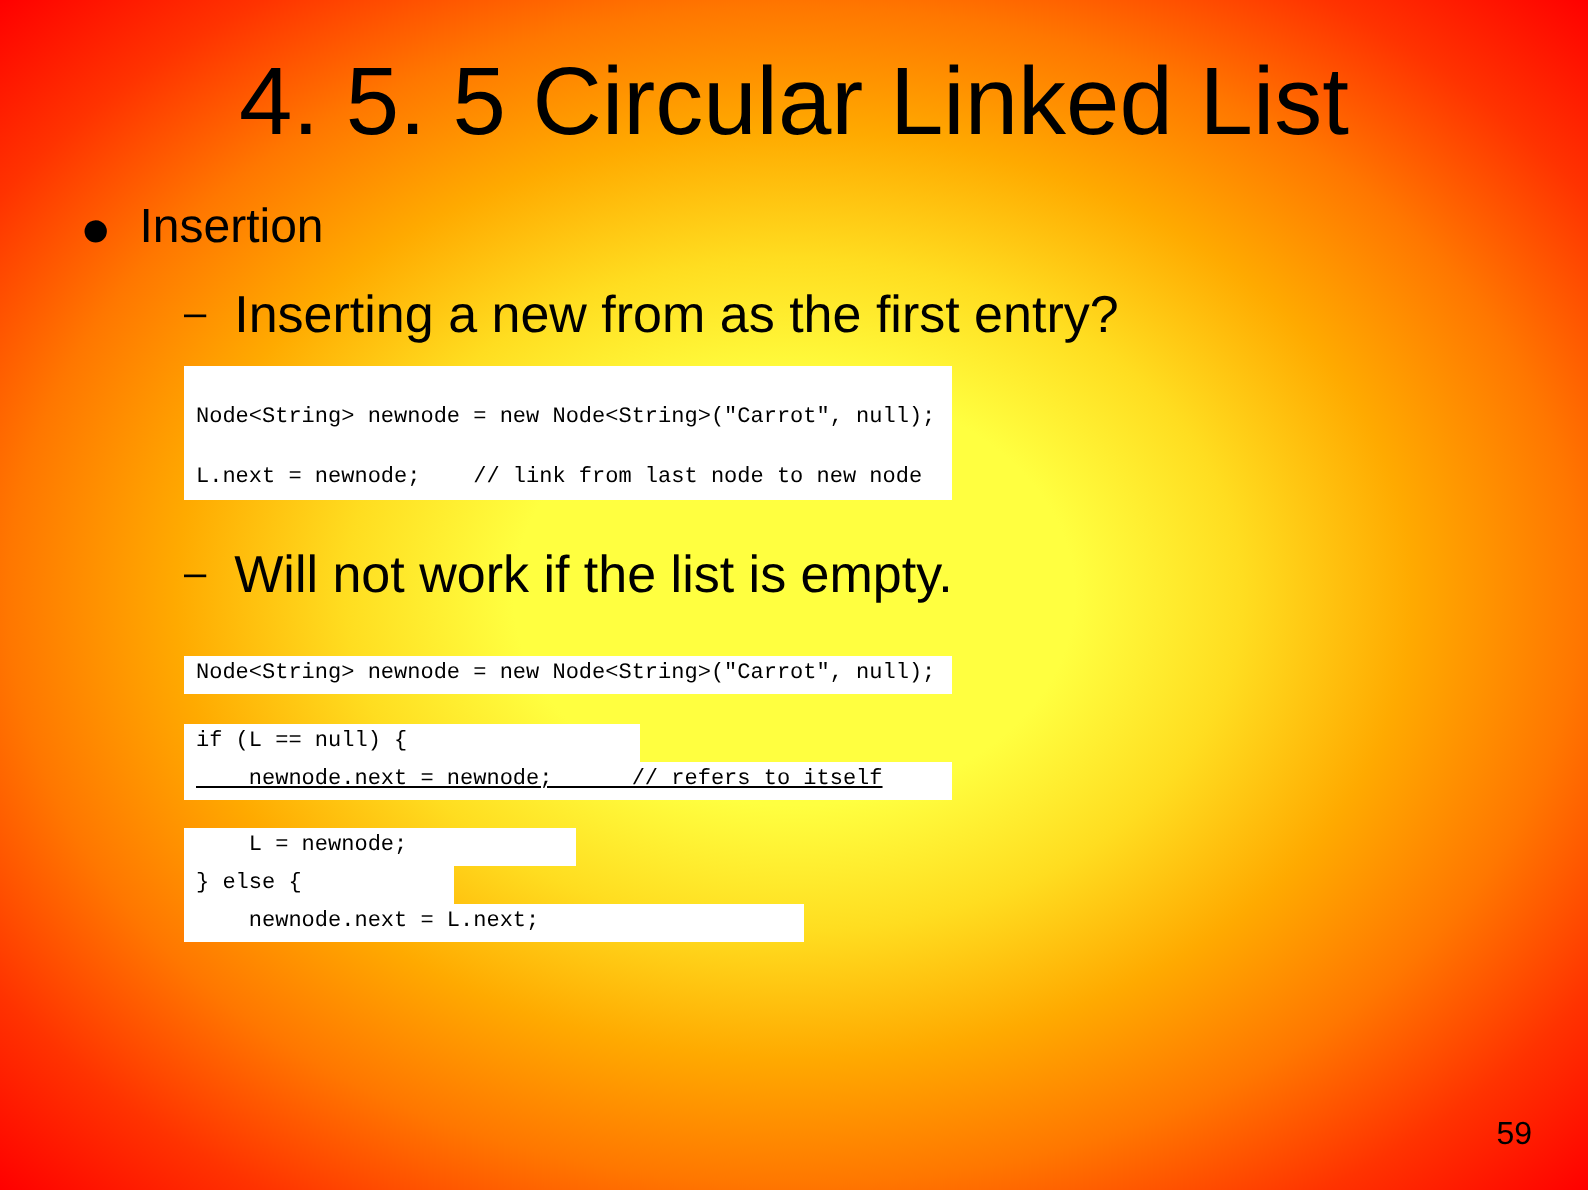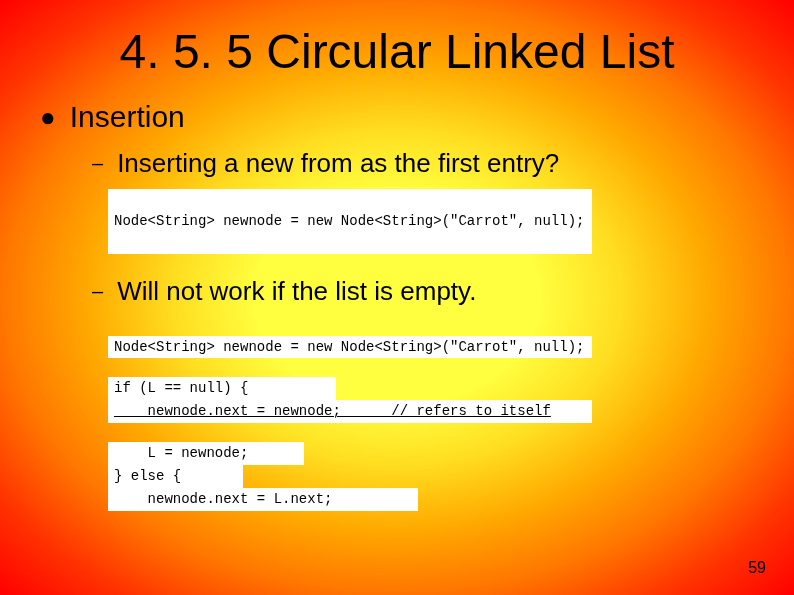--- a/index.html
+++ b/index.html
@@ -43,47 +43,47 @@
     display: flex;
     align-items: center;
     gap: 14px;
     margin-bottom: 8px;
   }
   .disc {
     font-size: 26px;
     line-height: 1;
   }
   .bullet-text {
-    font-size: 30px;
+    font-size: 24px;
     color: #000;
   }
   .sub-row {
     display: flex;
     align-items: center;
     gap: 14px;
     margin-left: 52px;
     margin-top: 14px;
     margin-bottom: 8px;
   }
   .dash {
     font-size: 20px;
   }
   .sub-text {
     font-size: 26px;
     color: #000;
   }
   .code-block {
     background: #ffffff;
     font-family: "Courier New", Courier, monospace;
-    font-size: 14px;
+    font-size: 11px;
     line-height: 1.35;
     color: #000;
     white-space: pre;
     padding: 4px 8px 4px 6px;
-    margin-left: 68px;
+    margin-left: 52px;
     margin-top: 2px;
     display: inline-block;
   }
   .code-block-2 {
     margin-top: 2px;
   }
   .code-line {
     display: block;
   }
   .code-line.wbg {
@@ -111,21 +111,21 @@
       <span class="bullet-text">Insertion</span>
     </div>
 
     <div class="sub-row">
       <span class="dash">–</span>
       <span class="sub-text">Inserting a new from as the first entry?</span>
     </div>
 
     <div class="code-block">
 <span class="code-line">Node&lt;String&gt; newnode = new Node&lt;String&gt;("Carrot", null);</span>
-</div>
+<span class="code-line">L.next = newnode;    // link from last node to new node</span></div>
 
     <div class="sub-row" style="margin-top:22px;">
       <span class="dash">–</span>
       <span class="sub-text">Will not work if the list is empty.</span>
     </div>
 
     <div class="code-block code-block-2" style="background:transparent;padding:0;">
 <span class="code-line wbg" style="padding:2px 8px 2px 6px;">Node&lt;String&gt; newnode = new Node&lt;String&gt;("Carrot", null);</span>
 <span class="code-line wbg" style="padding:2px 8px 2px 6px;width:228px;display:inline-block;">if (L == null) {</span>
 <span class="code-line wbg" style="padding:2px 8px 2px 6px;text-decoration:underline;">    newnode.next = newnode;      // refers to itself</span>

